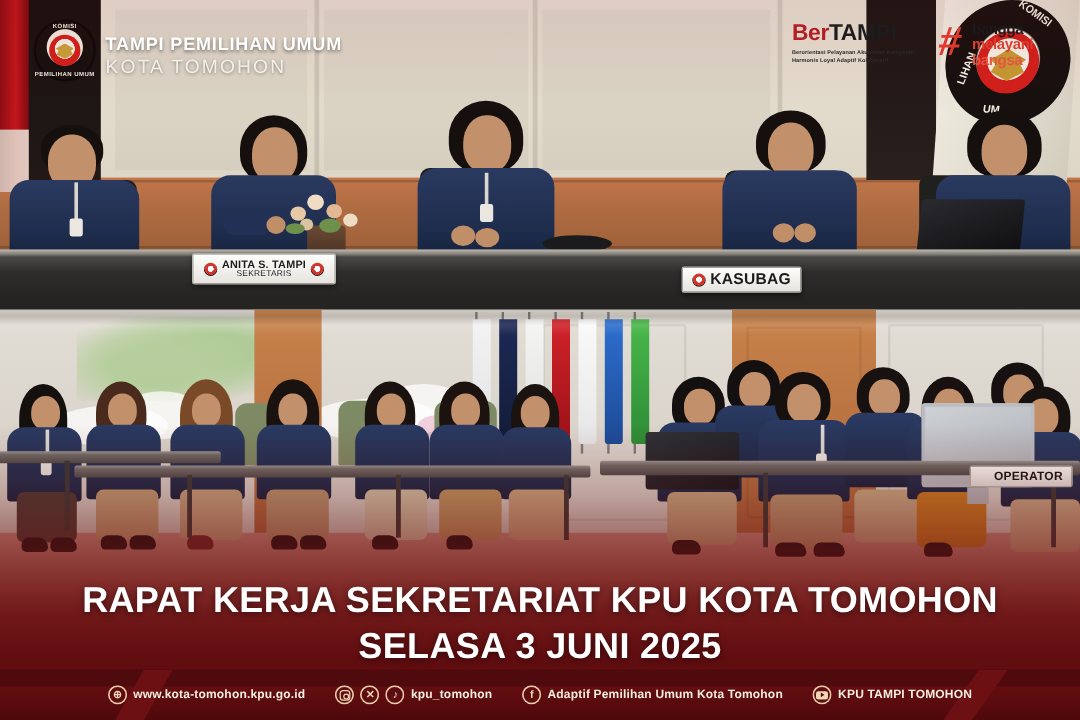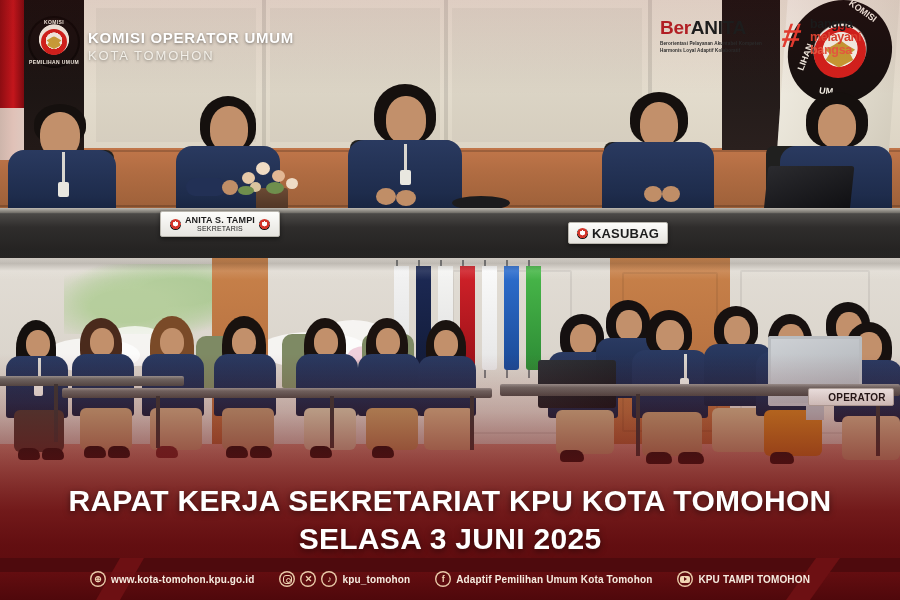--- a/index.html
+++ b/index.html
@@ -180,21 +180,21 @@
   }
 
   .header-bar{
     position:absolute; left:0; top:0; width:900px; height:88px;
     background:linear-gradient(180deg, rgba(232,227,216,.0) 0%, rgba(232,227,216,0) 100%);
     pointer-events:none;
   }
   .hdr-text{ position:absolute; left:88px; top:29px; }
   .hdr-l1{ font-size:15px; font-weight:700; letter-spacing:.7px; color:#ffffff;
     text-shadow:0 1px 3px rgba(0,0,0,.45); }
-  .hdr-l2{ font-size:13px; font-weight:400; letter-spacing:1.8px; color:#f2efe8; margin-top:2px;
+  .hdr-l2{ font-size:16px; font-weight:400; letter-spacing:1.8px; color:#f2efe8; margin-top:2px;
     text-shadow:0 1px 3px rgba(0,0,0,.4); }
 
   .berakhlak{ position:absolute; left:660px; top:18px; width:120px; }
   .ber-title{ font-size:19px; font-weight:800; letter-spacing:-.3px; line-height:1; }
   .ber-title .b1{ color:#b11f24; }
   .ber-title .b2{ color:#1d1d1d; }
   .ber-sub{ margin-top:3px; font-size:4.6px; line-height:1.55; font-weight:700; letter-spacing:.1px; }
   .ber-sub .dk{ color:#2b2b2b; }
 
   .bangga{ position:absolute; left:782px; top:16px; width:112px; height:48px; }
@@ -551,27 +551,27 @@
       <span class="l1">OPERATOR</span>
     </div>
   </div>
 
   <div class="blend-seam"></div>
   <div class="top-red-tint"></div>
   <div class="red-wash"></div>
 
   <div class="header-bar"></div>
   <div class="hdr-text">
-    <div class="hdr-l1">KOMISI OPERATOR UMUM</div>
+    <div class="hdr-l1">TAMPI PEMILIHAN UMUM</div>
     <div class="hdr-l2">KOTA TOMOHON</div>
   </div>
 
   <div class="berakhlak">
     <div class="ber-title">
-      <span class="b1">Ber</span><span class="b2">ANITA</span>
+      <span class="b1">Ber</span><span class="b2">TAMPI</span>
     </div>
     <div class="ber-sub">
       <div class="dk">Berorientasi Pelayanan Akuntabel Kompeten</div>
       <div class="dk">Harmonis Loyal Adaptif Kolaboratif</div>
     </div>
   </div>
 
   <div class="bangga">
     <div class="bangga-mark">#</div>
     <div class="bangga-txt">

